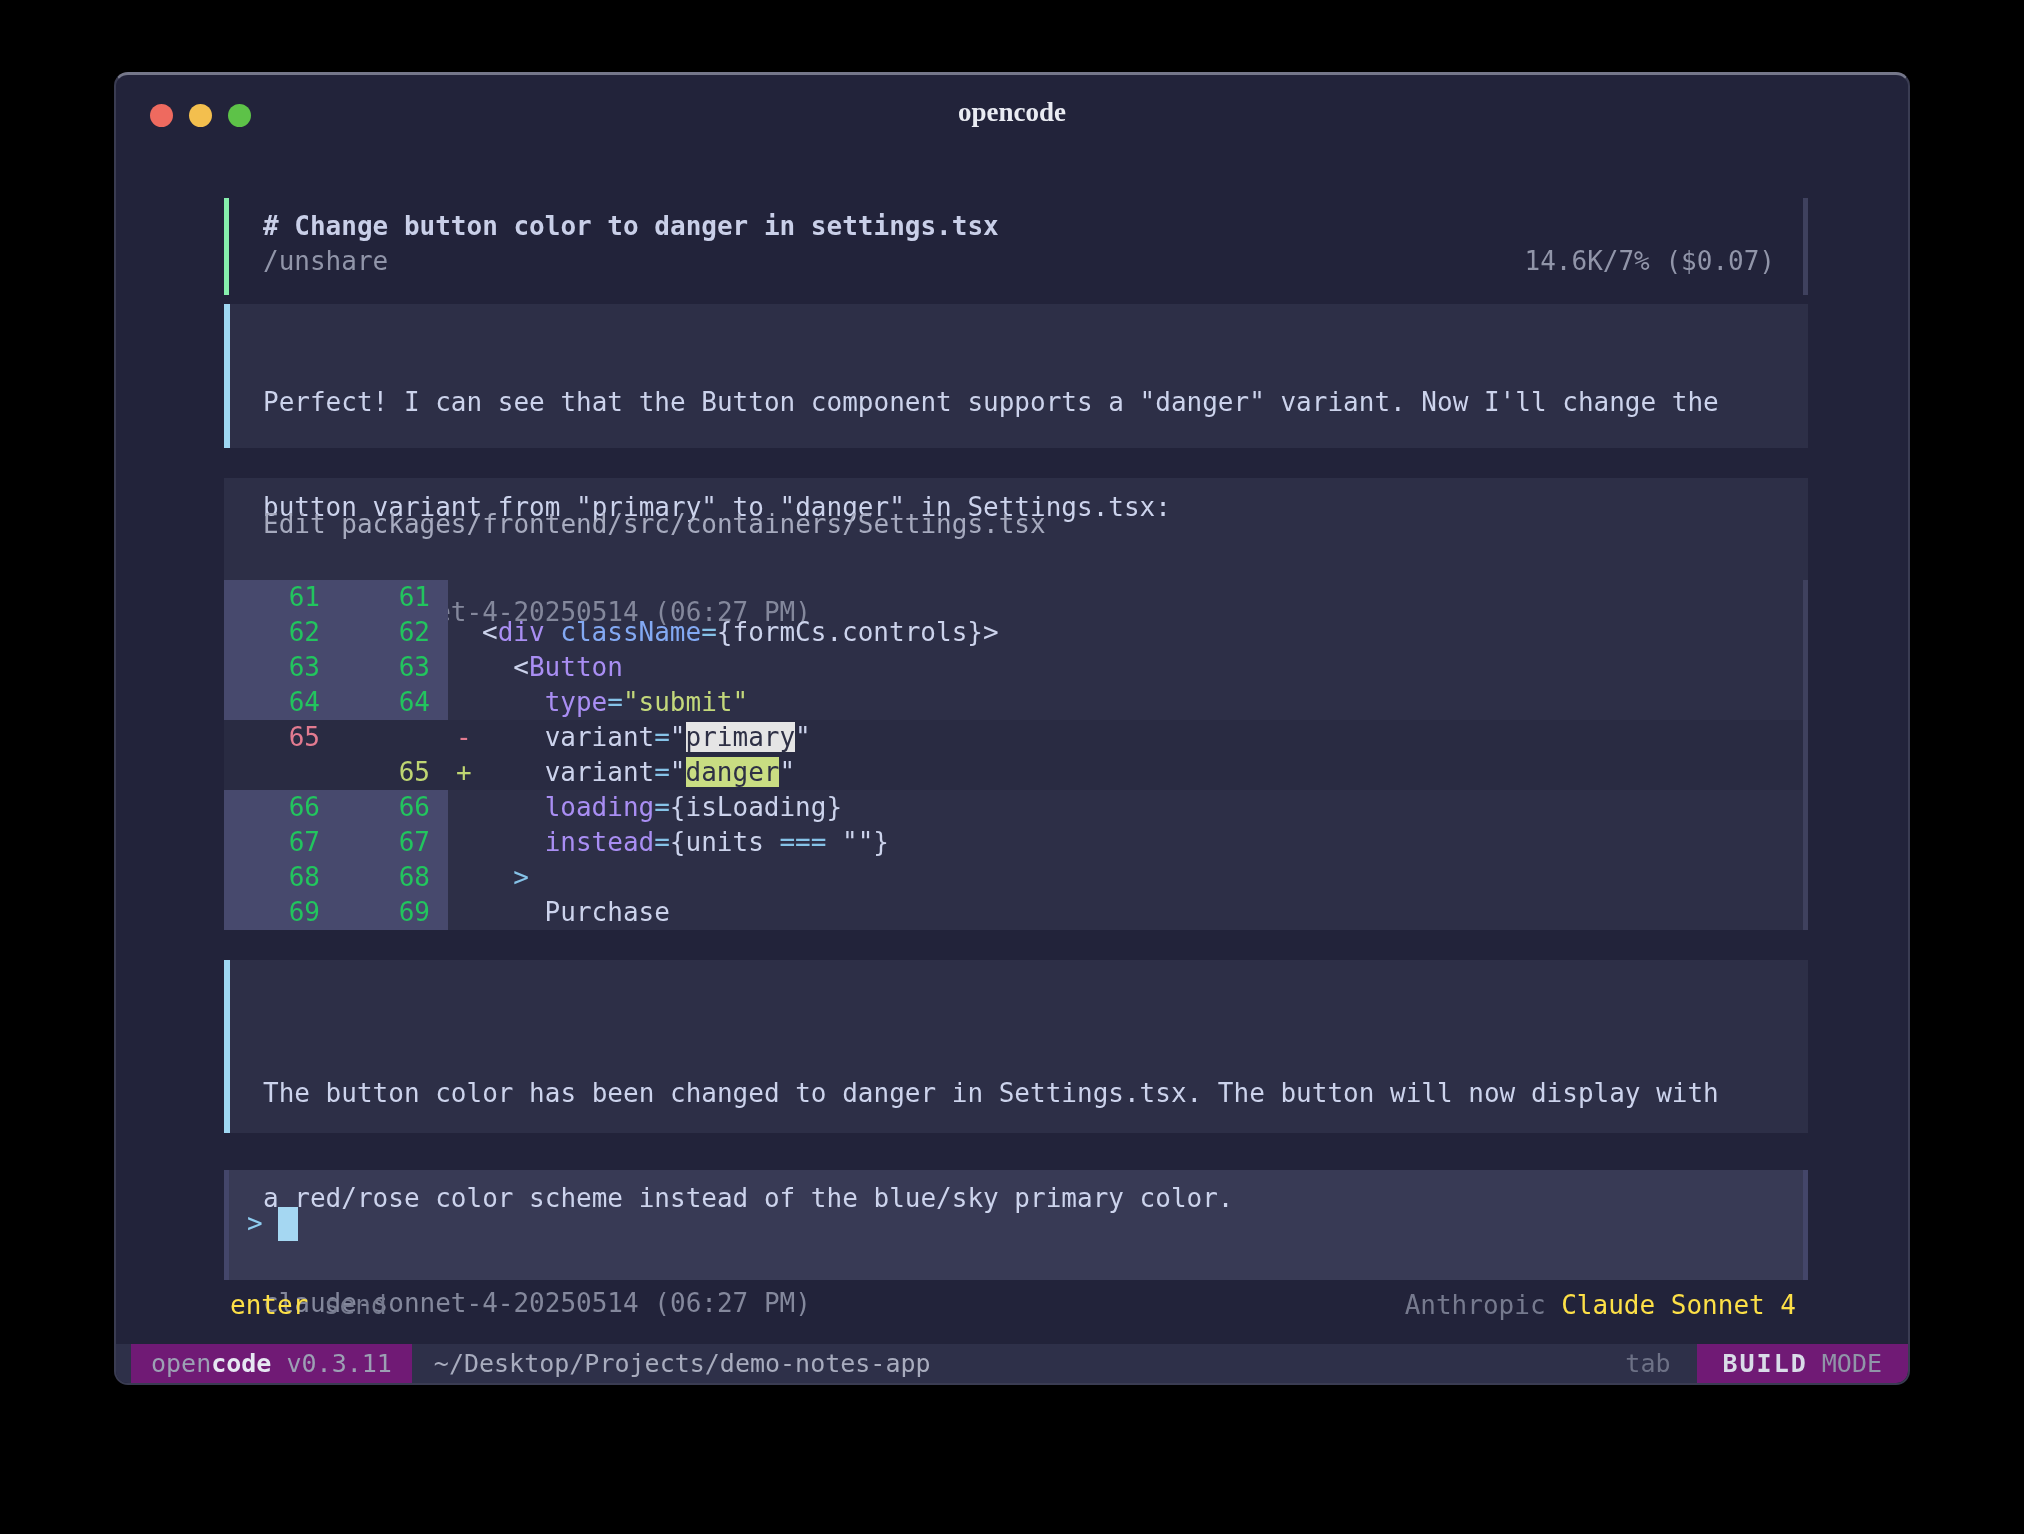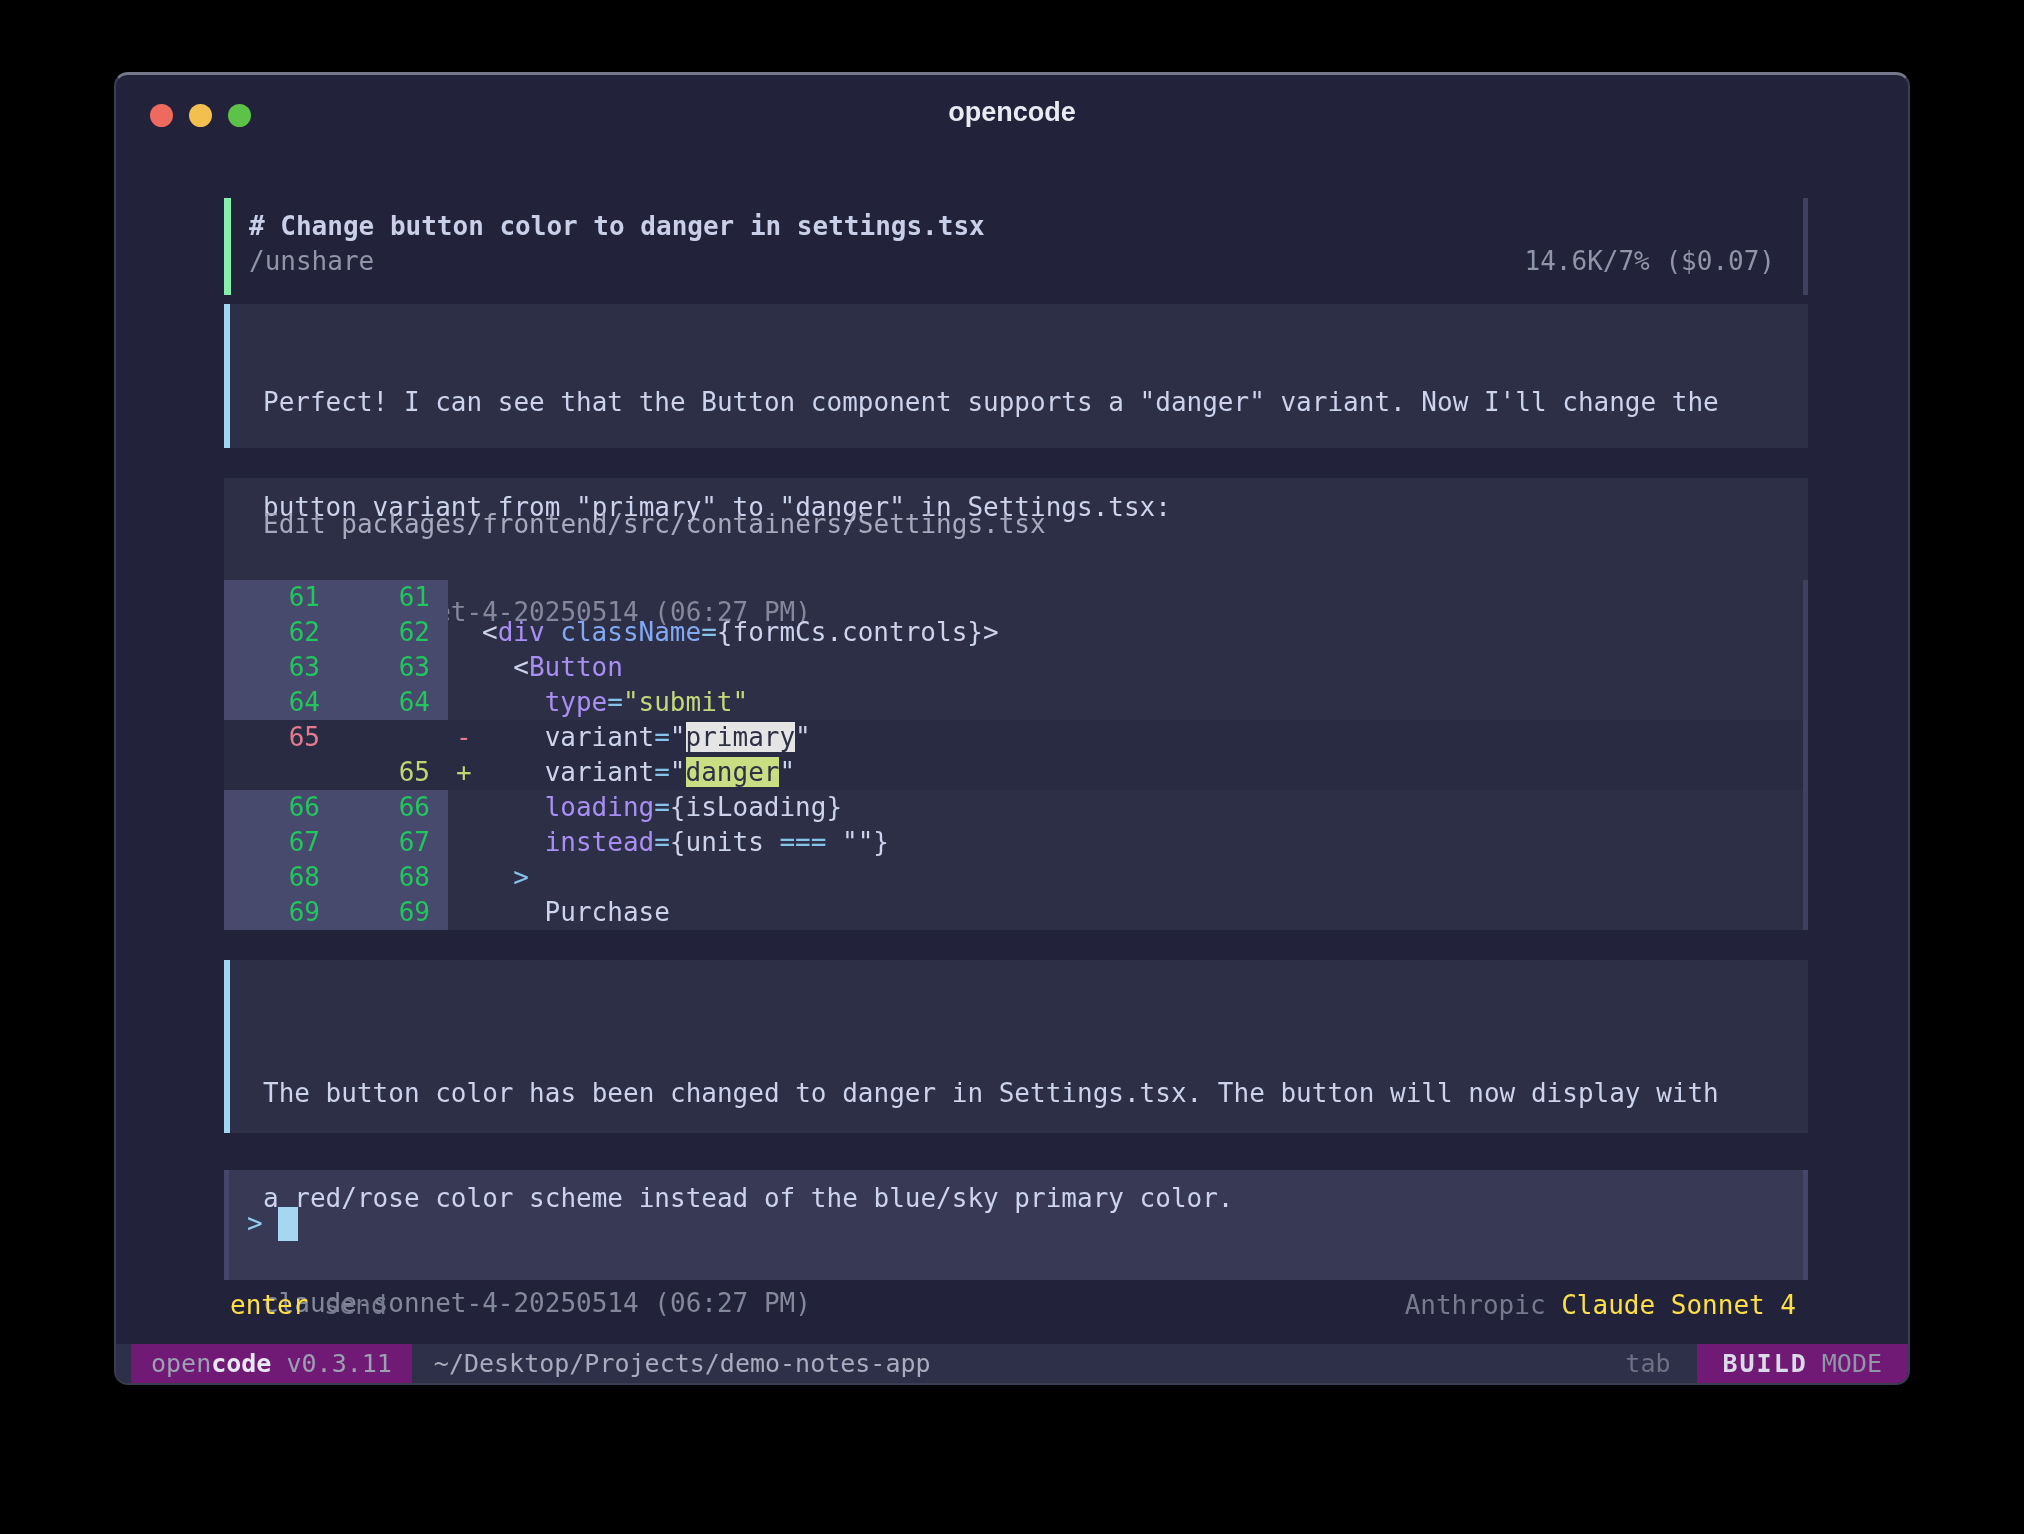--- a/index.html
+++ b/index.html
@@ -13,30 +13,30 @@
     border:2px solid #3a3c52;border-top:3px solid #75778a;box-sizing:border-box;
   }
   
   .titlebar{position:relative;height:62px;}
   .light{position:absolute;top:29px;width:23px;height:23px;border-radius:50%;}
   .light.close{left:34px;background:#ee6a5f;}
   .light.min{left:73px;background:#f3bf4e;}
   .light.zoom{left:112px;background:#5dc248;}
   .win-title{
     position:absolute;top:22px;left:0;width:100%;text-align:center;
-    font-family:Liberation Sans, sans-serif;font-weight:bold;font-size:27px;color:#e9ebf2;
+    font-family:Liberation Serif, serif;font-weight:bold;font-size:27px;color:#e9ebf2;
   }
   
   .content{margin-left:108px;width:1584px;font-size:26px;line-height:35px;color:#ccd3ec;}
   pre,.code{font-family:inherit;}
   
   .share-header{
     margin-top:61px;height:97px;box-sizing:border-box;
-    border-left:7px solid #86efac;border-right:5px solid #3f415e;
-    padding:11px 28px 0 18px;
+    border-left:5px solid #86efac;border-right:5px solid #3f415e;
+    padding:11px 28px 0 34px;
   }
   .share-title{font-weight:bold;color:#c9cfe8;white-space:pre;}
   .share-row2{display:flex;color:#9195a9;white-space:pre;}
   .share-url{margin-right:48px;}
   .share-tokens{margin-left:auto;}
   
   .msg{background:#2d2f47;border-left:6px solid #9fd7f2;box-sizing:border-box;padding-left:33px;white-space:pre;}
   .msg.first{margin-top:9px;height:144px;padding-top:11px;}
   .msg.second{margin-top:30px;height:173px;padding-top:46px;}
   .msg-meta{color:#84889c;}

